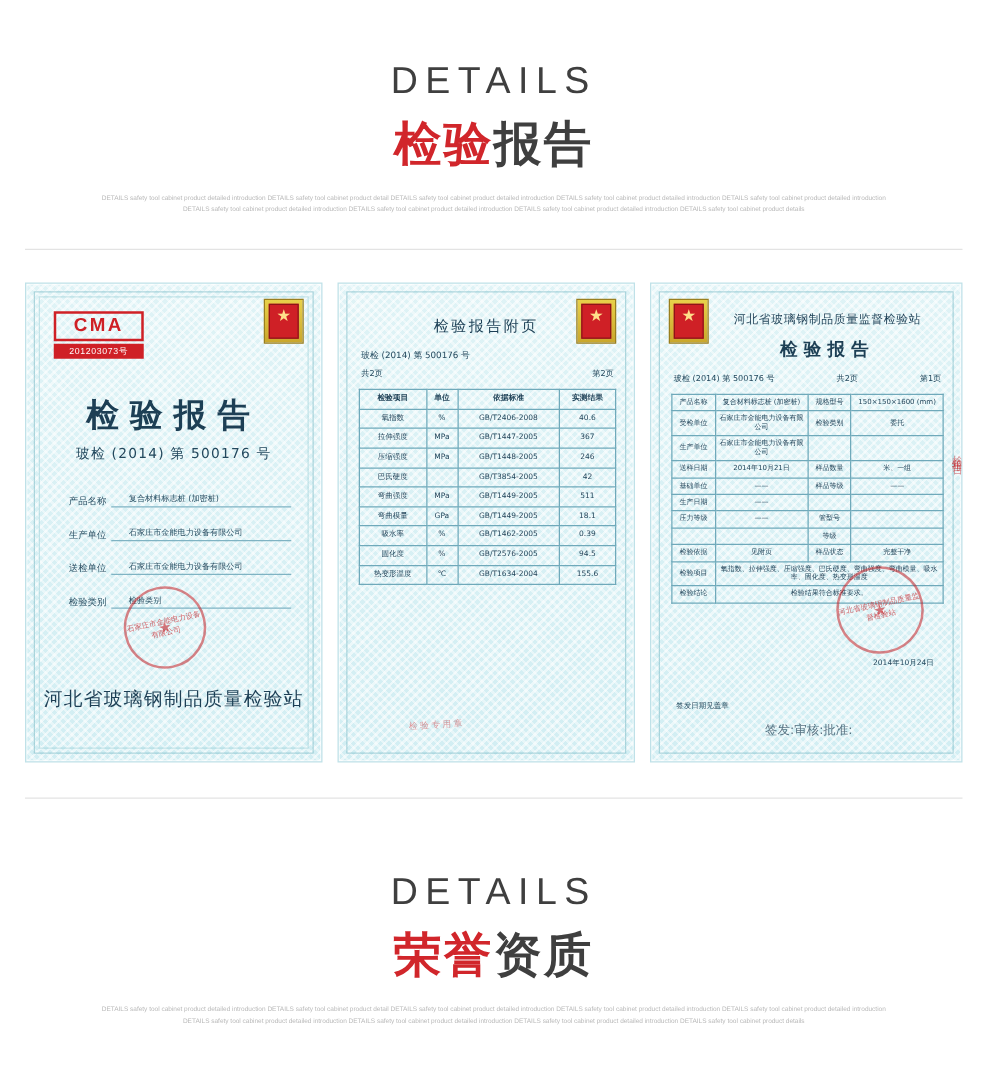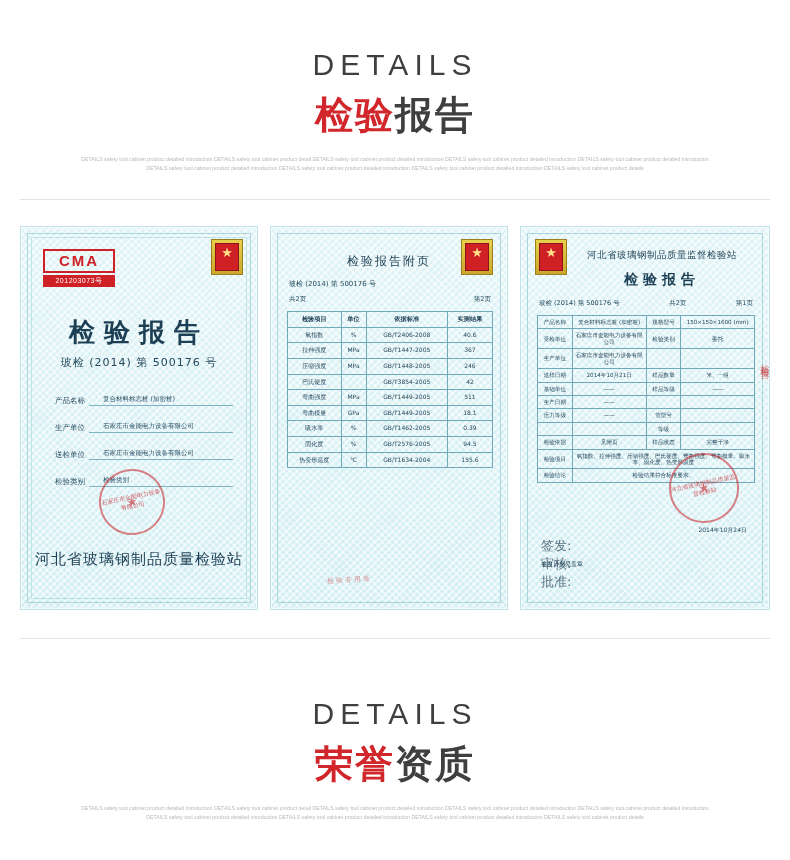--- a/index.html
+++ b/index.html
@@ -319,24 +319,23 @@
     padding: 3px 2px;
     line-height: 1.15;
     text-align: center;
   }
   table.rpt3 td.lbl { width: 16%; }
   .c3 .c3-sign {
     position: absolute;
     bottom: 18px; left: 20px; right: 16px;
     display: flex;
     justify-content: center;
-    font-size: 13px;
+    font-size: 10px;
     color: rgba(40,70,90,0.75);
     font-family: "DejaVu Sans", sans-serif;
-    flex-direction: column;
   }
   .c3 .c3-date {
     position: absolute;
     right: 22px; bottom: 74px;
     font-size: 6px;
     color: #23485d;
     font-family: "DejaVu Sans", sans-serif;
   }
   .sidetag {
     position: absolute;

